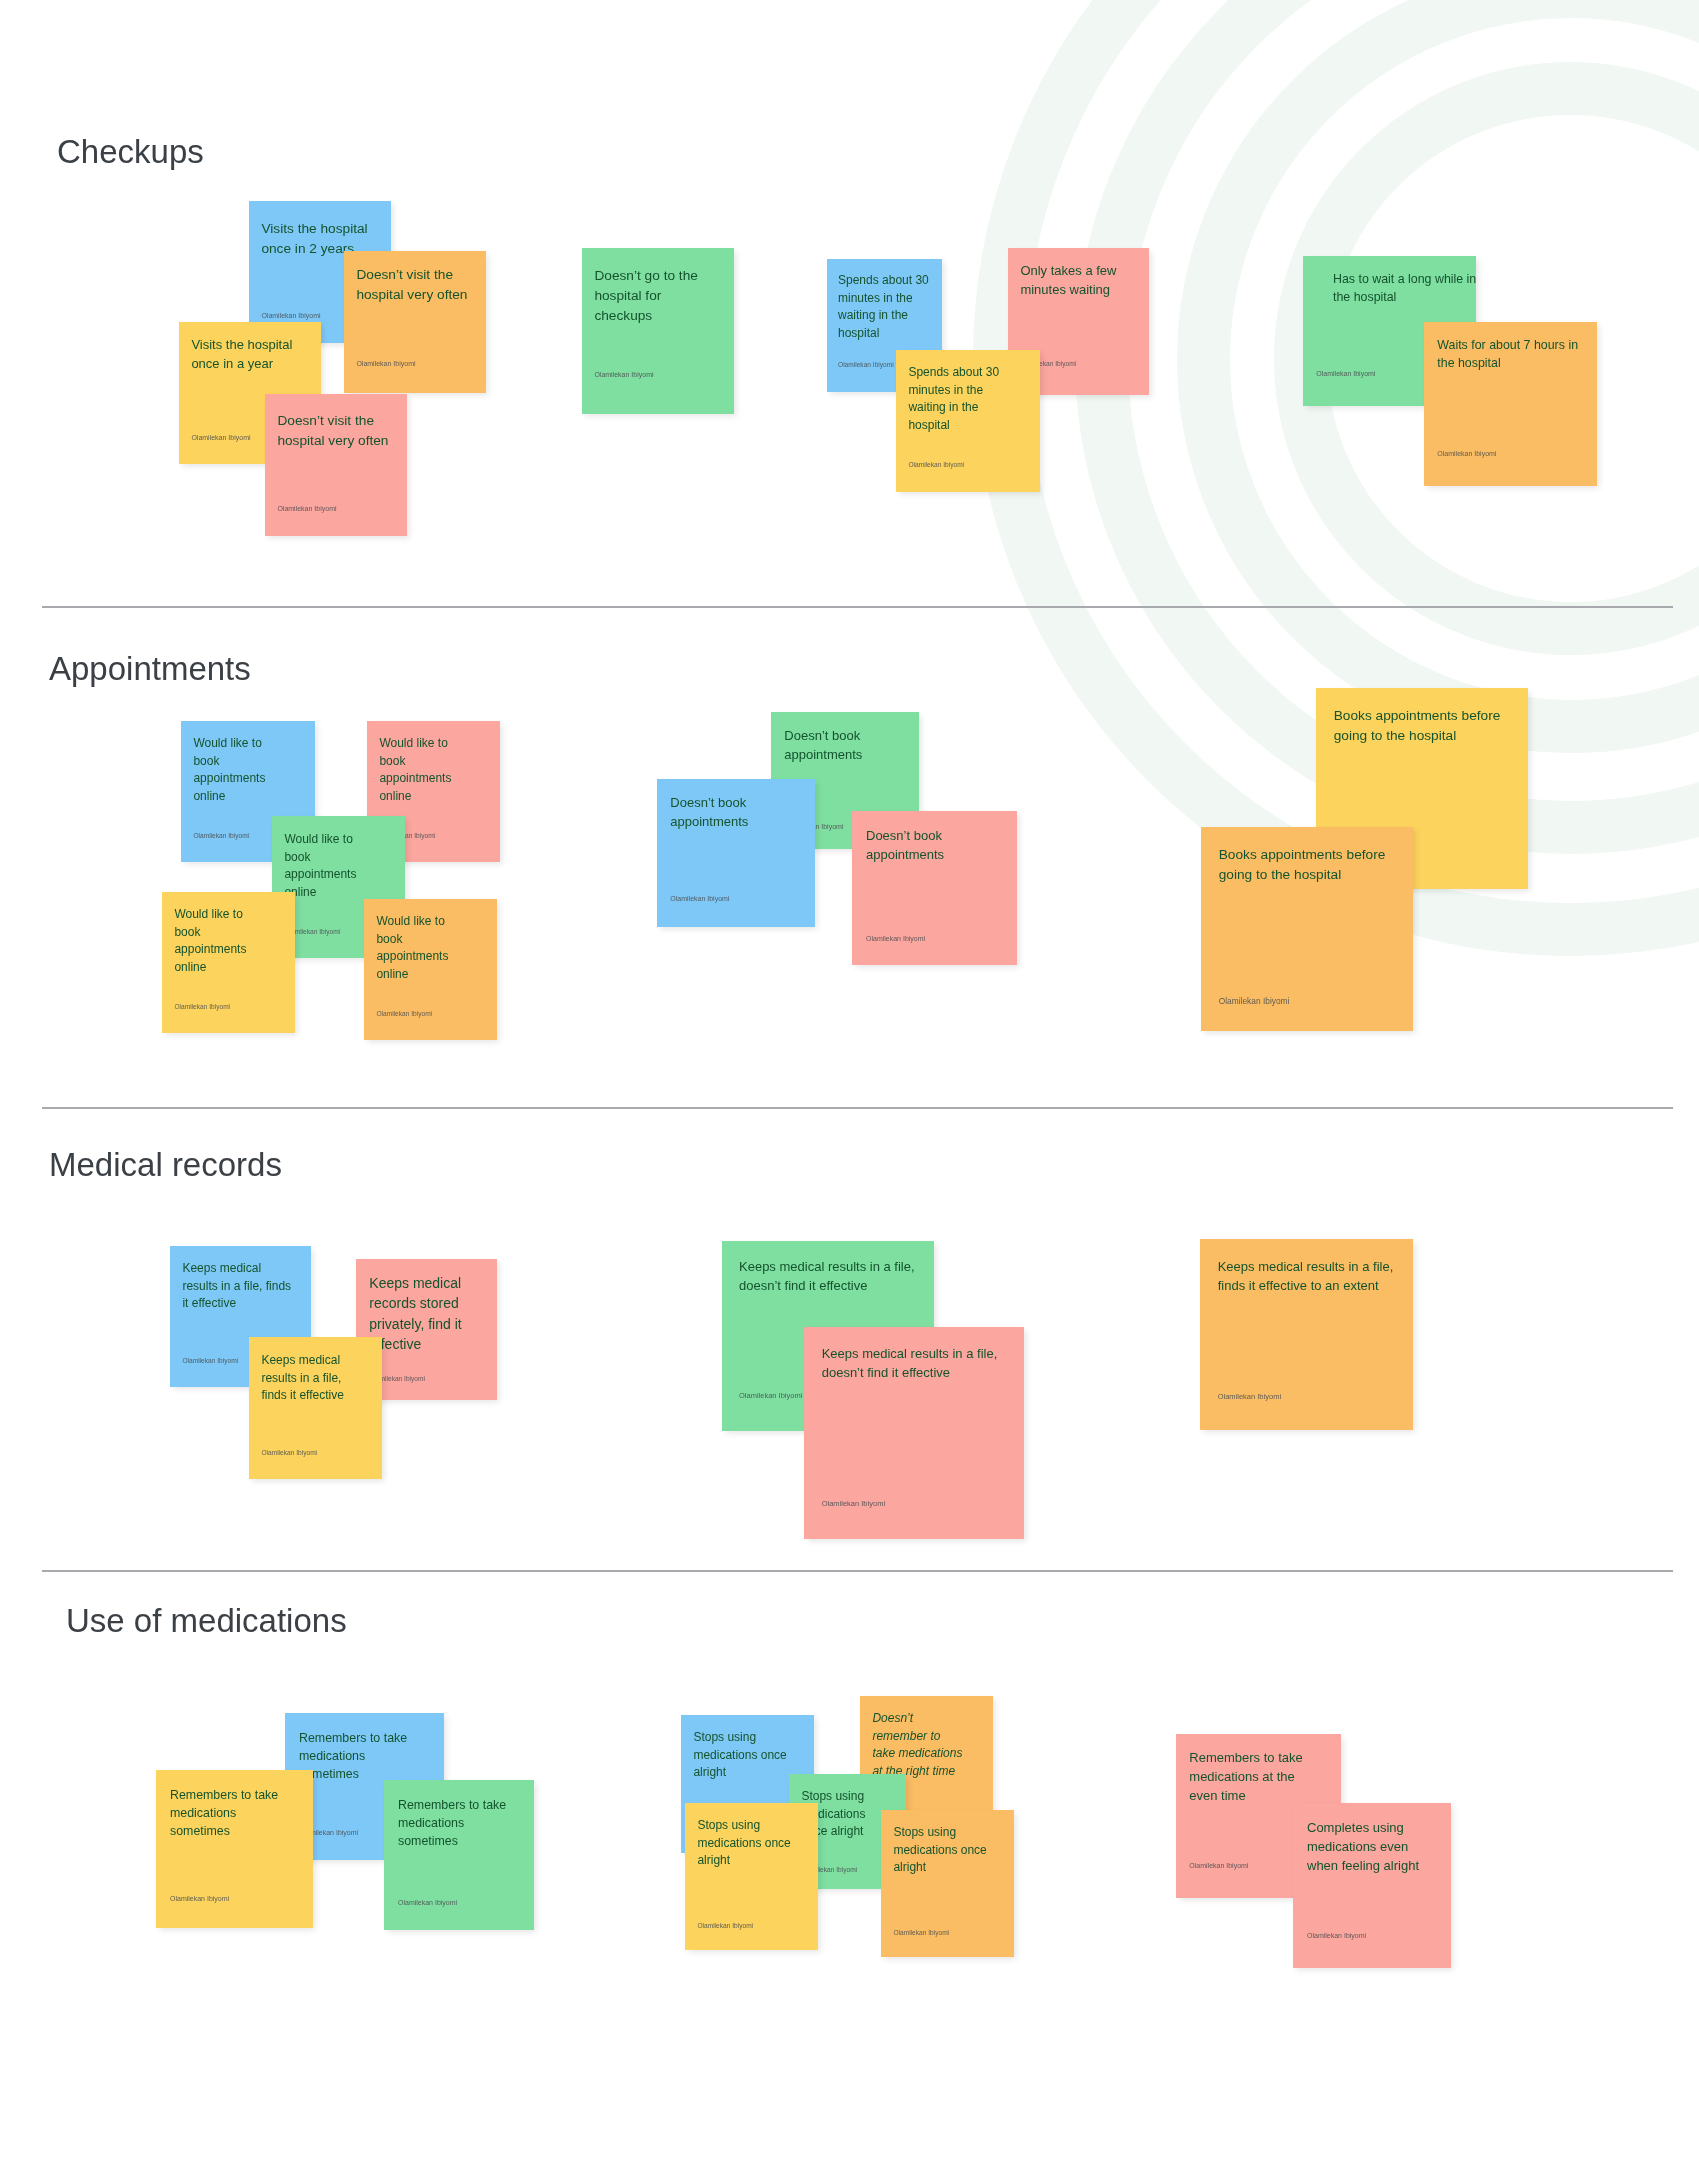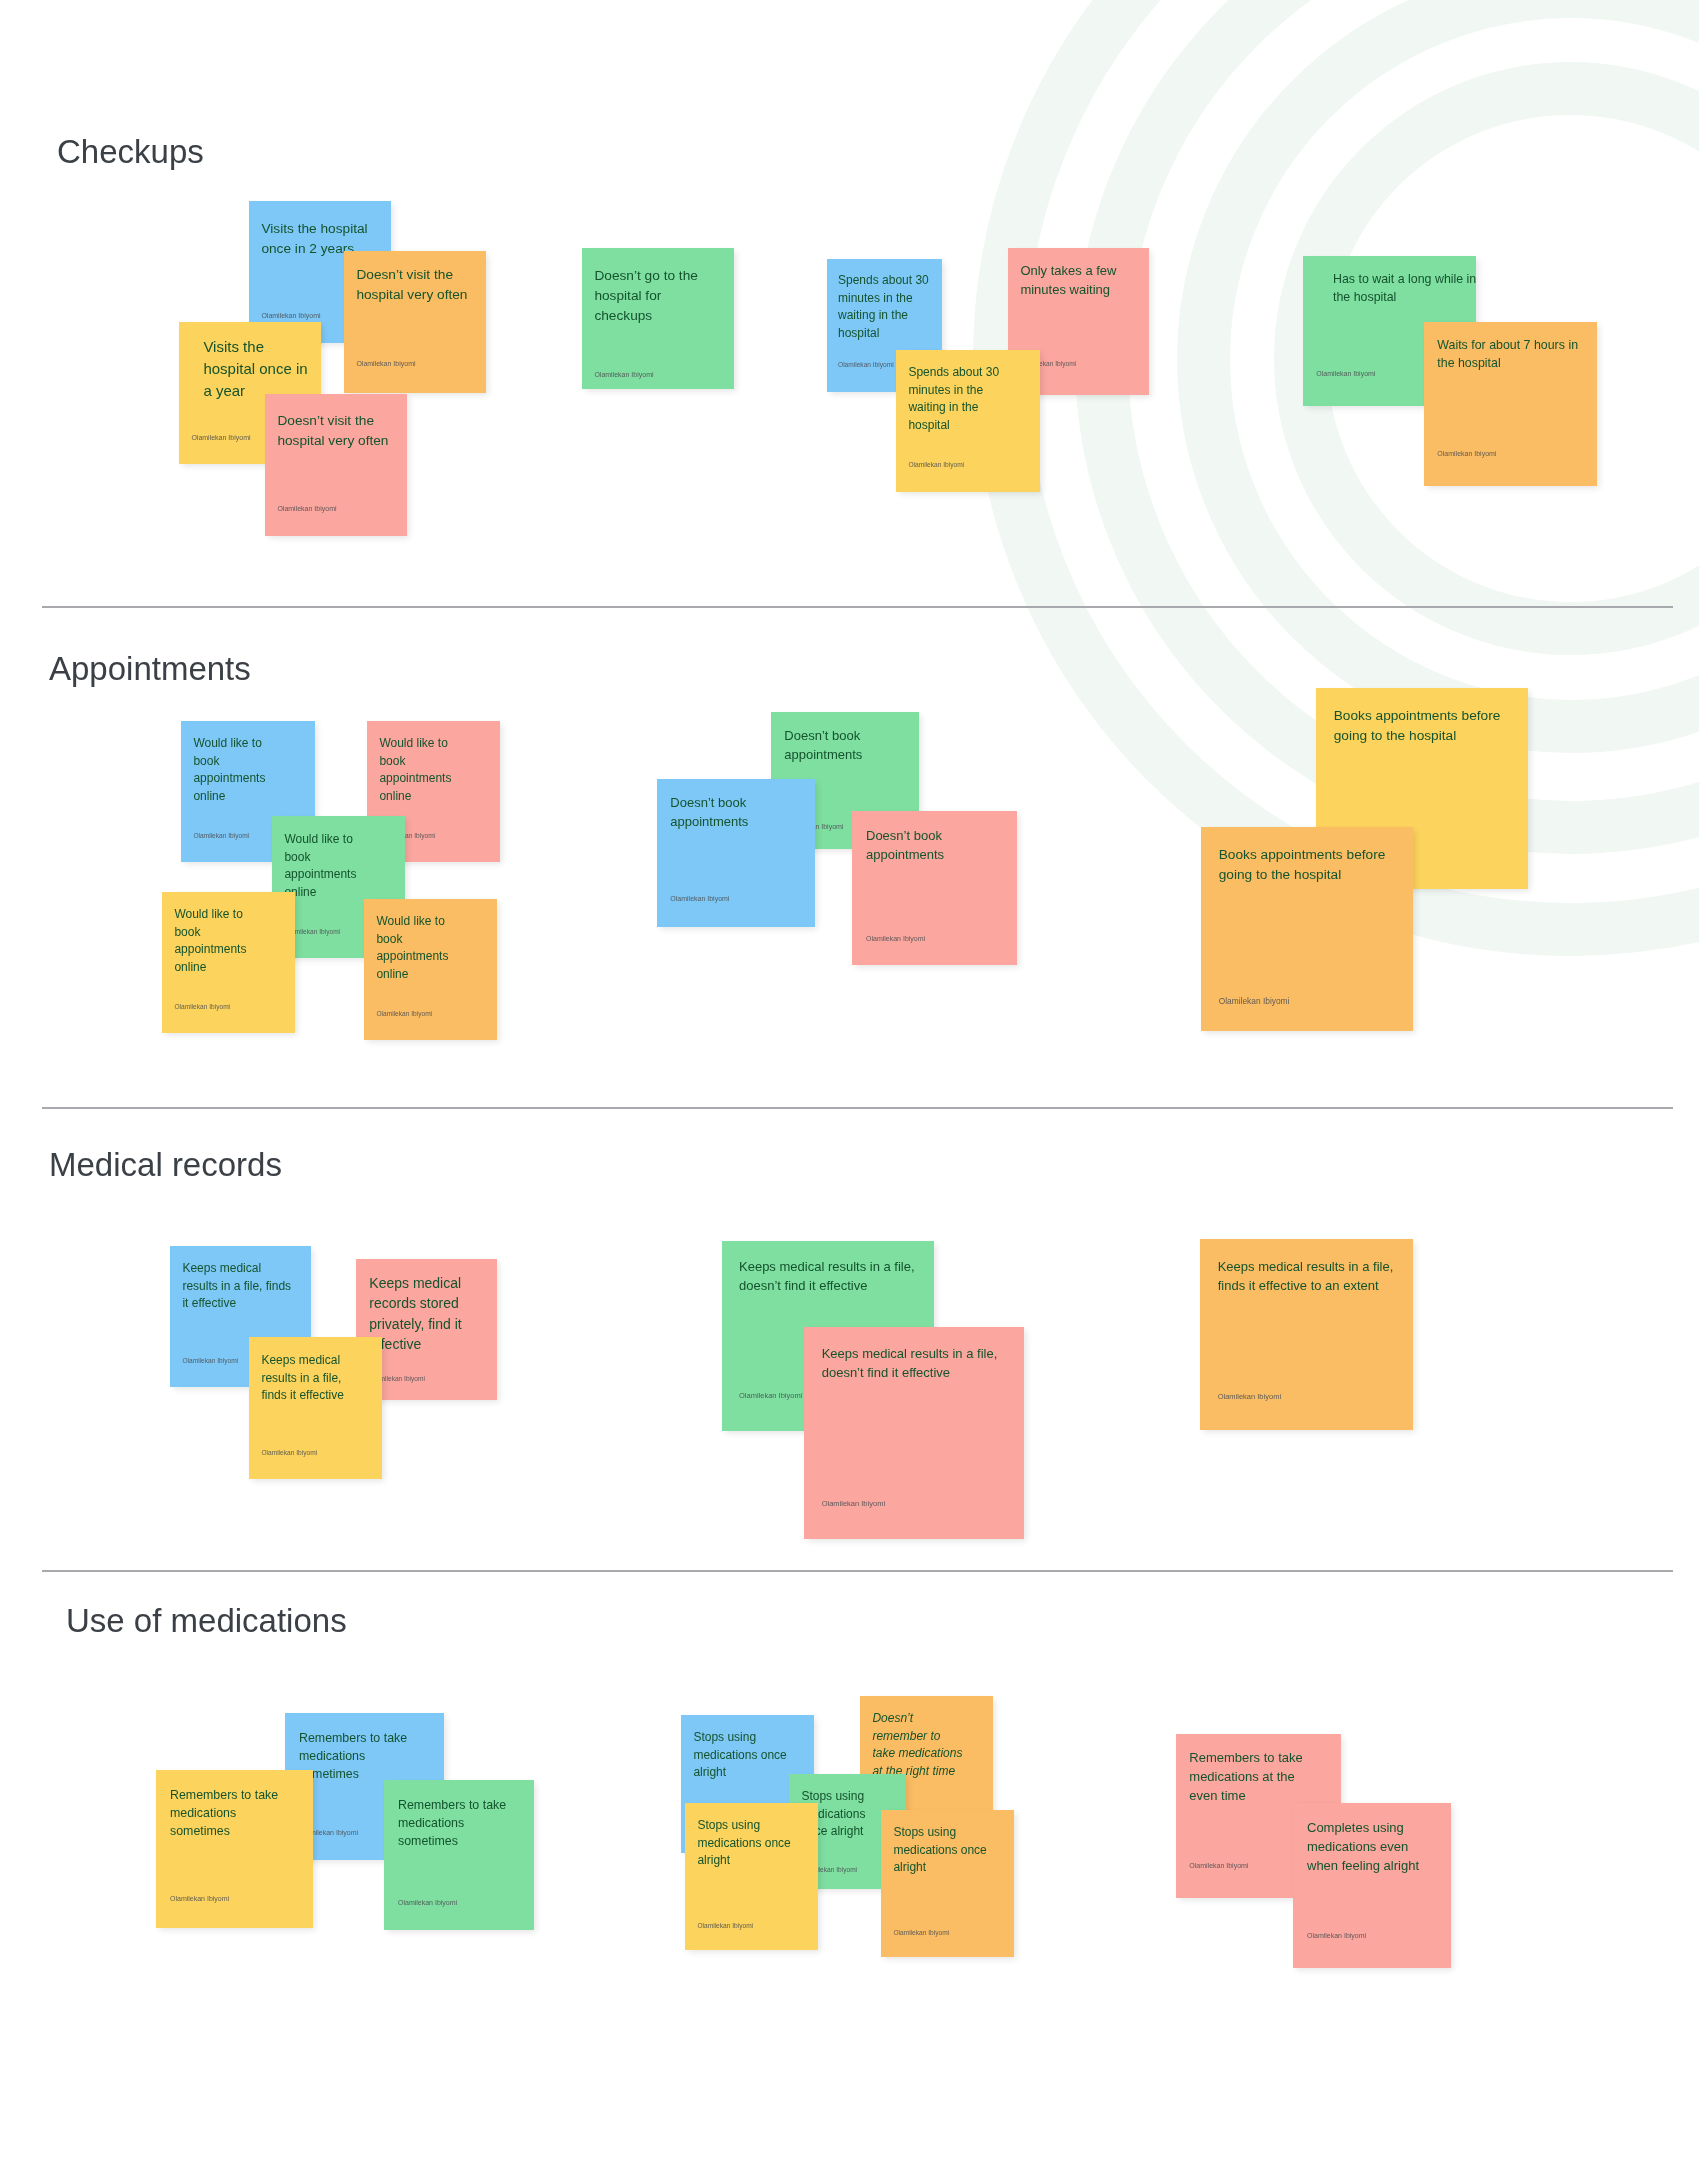--- a/index.html
+++ b/index.html
@@ -101,34 +101,34 @@
 
   <div id="sections-root">
       <div class="section-heading" style="left: 57px; top: 133px;">Checkups</div>
       <div class="divider" style="left: 42px; top: 606px; width: 1631px;"></div>
       <div>
         <div class="sticky" style="left: 249px; top: 201px; width: 142px; height: 142px; background: rgb(126, 200, 247); z-index: 3;">
           <div class="s-text" style="left: 12.4px; top: 17.7px; width: 116px; font-size: 13.7px;">Visits the hospital once in 2 years</div>
           <div class="s-author" style="left: 12.4px; top: 111px; font-size: 7px;">Olamilekan Ibiyomi</div>
         </div>
         <div class="sticky" style="left: 179px; top: 322px; width: 142px; height: 142px; background: rgb(252, 211, 92); z-index: 4;">
-          <div class="s-text" style="left: 12.4px; top: 14px; width: 116px; font-size: 15px; margin-left: 12px;">Visits the hospital once in a year</div>
+          <div class="s-text" style="left: 12.4px; top: 14px; width: 116px; font-size: 13px;">Visits the hospital once in a year</div>
           <div class="s-author" style="left: 12.4px; top: 112px; font-size: 7px;">Olamilekan Ibiyomi</div>
         </div>
         <div class="sticky" style="left: 344px; top: 251px; width: 142px; height: 142px; background: rgb(251, 189, 99); z-index: 5;">
           <div class="s-text" style="left: 12.4px; top: 14px; width: 116px; font-size: 13.7px;">Doesn’t visit the hospital very often</div>
           <div class="s-author" style="left: 12.4px; top: 109px; font-size: 7px;">Olamilekan Ibiyomi</div>
         </div>
         <div class="sticky" style="left: 265px; top: 394px; width: 142px; height: 142px; background: rgb(251, 166, 158); z-index: 6;">
           <div class="s-text" style="left: 12.4px; top: 17px; width: 116px; font-size: 13.7px;">Doesn’t visit the hospital very often</div>
           <div class="s-author" style="left: 12.4px; top: 111px; font-size: 7px;">Olamilekan Ibiyomi</div>
         </div>
       </div>
       <div>
-        <div class="sticky" style="left: 582px; top: 248px; width: 152px; height: 141px; background: rgb(126, 223, 160); z-index: 3;">
+        <div class="sticky" style="left: 582px; top: 248px; width: 152px; height: 166px; background: rgb(126, 223, 160); z-index: 3;">
           <div class="s-text" style="left: 12.4px; top: 17.7px; width: 116px; font-size: 13.7px;">Doesn’t go to the hospital for checkups</div>
           <div class="s-author" style="left: 12.4px; top: 123px; font-size: 7px;">Olamilekan Ibiyomi</div>
         </div>
       </div>
       <div>
         <div class="sticky" style="left: 827px; top: 259px; width: 115px; height: 133px; background: rgb(126, 200, 247); z-index: 3;">
           <div class="s-text" style="left: 11px; top: 13.3px; width: 93px; font-size: 12px;">Spends about 30 minutes in the waiting in the hospital</div>
           <div class="s-author" style="left: 11px; top: 102px; font-size: 6.6px;">Olamilekan Ibiyomi</div>
         </div>
         <div class="sticky" style="left: 896px; top: 350px; width: 144px; height: 142px; background: rgb(252, 211, 92); z-index: 5;">

